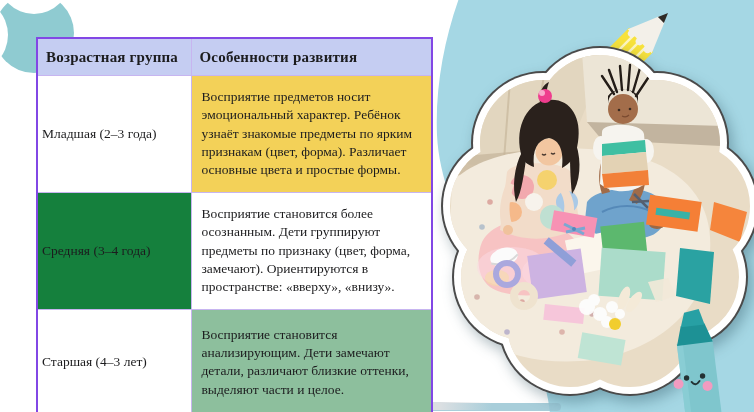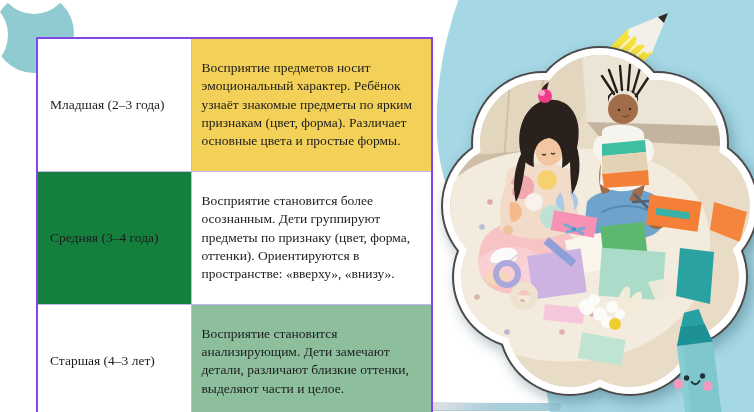--- a/index.html
+++ b/index.html
@@ -23,22 +23,22 @@
     position:absolute;left:36px;top:37px;width:397px;
     border-collapse:collapse;table-layout:fixed;
     border:2px solid #8247e5;background:#ffffff;
     color:#1c1c1e;
   }
   table.dev th, table.dev td{border:1px solid #c7b5f0;vertical-align:middle;}
   table.dev th{
     background:#c5cdf2;font-size:15px;font-weight:bold;
     text-align:left;padding:4px 6px 4px 8px;height:28px;letter-spacing:.2px;
   }
-  td.age{padding:2px 4px 2px 12px;font-size:13.5px;}
-  td.features{padding:20px 10px;font-size:13.5px;line-height:1.36;}
+  td.age{padding:2px 4px 2px 4px;font-size:13.5px;}
+  td.features{padding:12px 10px;font-size:13.5px;line-height:1.36;}
   tr.r1{height:114px;} tr.r2{height:106px;} tr.r3{height:107px;}
   .bg-yellow{background:#f3d158;} .bg-pink{background:#15803d;}
   .bg-green{background:#8dbf9d;} .bg-white{background:#ffffff;}
   
   svg{display:block;}
   .photo-svg{left:452px;top:52px;overflow:visible;
     filter:drop-shadow(4px 6px 7px rgba(30,65,80,.35));}
   .pencil-svg{left:600px;top:-8px;}
   .crayon-svg{left:620px;top:295px;}
 </style>
@@ -78,27 +78,31 @@
       </g>
     </g>
   </svg>
 
   <table class="dev">
     <colgroup>
         <col style="width:154px">
         <col>
       </colgroup>
     <tbody>
+        <tr>
+      <th>Возрастная группа</th>
+      <th>Особенности развития</th>
+    </tr>
     <tr class="r1">
       <td class="age bg-white">Младшая (2–3 года)</td>
       <td class="features bg-yellow">Восприятие предметов носит эмоциональный характер. Ребёнок узнаёт знакомые предметы по ярким признакам (цвет, форма). Различает основные цвета и простые формы.</td>
     </tr>
     <tr class="r2">
       <td class="age bg-pink">Средняя (3–4 года)</td>
-      <td class="features bg-white">Восприятие становится более осознанным. Дети группируют предметы по признаку (цвет, форма, оттенки). Ориентируются в пространстве: «вверху», «внизу».</td>
+      <td class="features bg-white">Восприятие становится более осознанным. Дети группируют предметы по признаку (цвет, форма, замечают). Ориентируются в пространстве: «вверху», «внизу».</td>
     </tr>
     <tr class="r3">
       <td class="age bg-white">Старшая (4–3 лет)</td>
       <td class="features bg-green">Восприятие становится анализирующим. Дети замечают детали, различают близкие оттенки, выделяют части и целое.</td>
     </tr>
   </tbody>
     </table>
 
   <svg class="abs photo-svg" width="300" height="348" viewBox="0 0 300 348">
     <defs>

